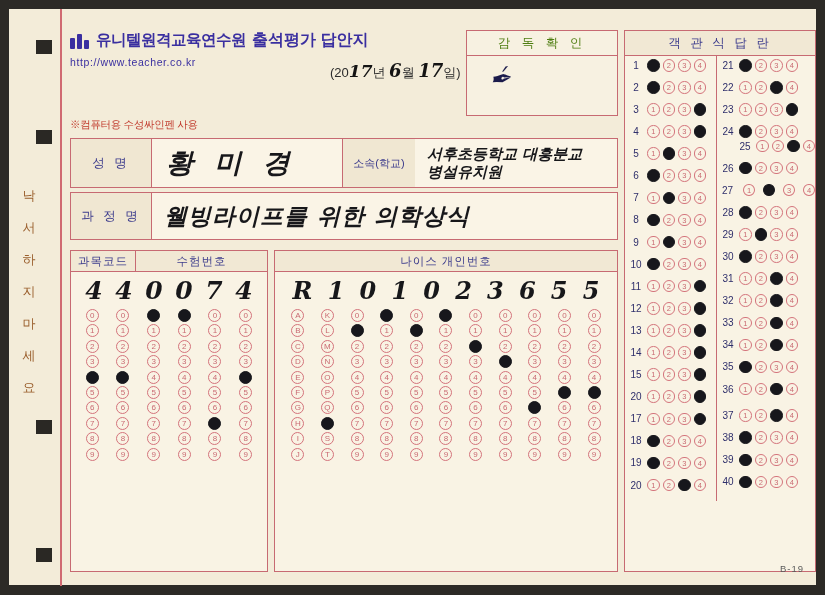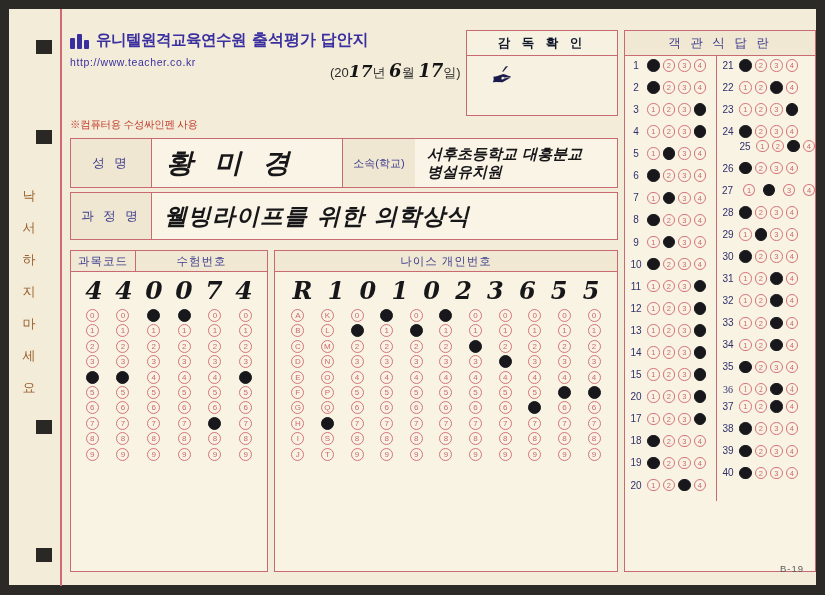--- a/index.html
+++ b/index.html
@@ -47,21 +47,21 @@
   .notice{position:absolute;left:8px;top:104px;color:#c0392b;font-size:10.5px;letter-spacing:-0.3px;}
 
   .date-line{position:absolute;left:268px;top:46px;font-size:13px;color:#2b2b2b;}
   .hand{
     color:#141414;font-weight:bold;font-style:italic;
     font-family:"DejaVu Serif", serif;
   }
 
   
   .sup-box{position:absolute;left:404px;top:16px;width:150px;height:84px;border:1.6px solid #c76a72;background:#f7f1e1;}
-  .sup-head{height:24px;border-bottom:1.2px solid #c76a72;display:flex;align-items:center;justify-content:center;color:#0f172a;font-size:12.5px;letter-spacing:4px;font-weight:bold;}
+  .sup-head{height:24px;border-bottom:1.2px solid #c76a72;display:flex;align-items:center;justify-content:center;color:#4d7c0f;font-size:12.5px;letter-spacing:4px;}
   .sup-body{height:58px;position:relative;}
   .sign{position:absolute;left:22px;top:8px;font-size:26px;color:#1b1b4b;transform:rotate(-8deg);font-family:"DejaVu Serif", serif;font-style:italic;}
 
   
   .row-box{position:absolute;border:1.6px solid #c76a72;background:#faf4e6;}
   .lbl{
     display:flex;align-items:center;justify-content:center;
     color:#3b3b8c;font-size:12.5px;letter-spacing:3px;
     background:#f0e7d2;height:100%;
   }
@@ -651,21 +651,21 @@
               <span class="bub f">3</span>
               <span class="bub">4</span>
             </div>
             <div class="ansrow" style="margin-bottom: 9.6px;">
               <span class="ansnum">35</span>
               <span class="bub f">1</span>
               <span class="bub">2</span>
               <span class="bub">3</span>
               <span class="bub">4</span>
             </div>
-            <div class="ansrow" style="margin-bottom: 5px; font-family: Liberation Serif, serif;">
+            <div class="ansrow" style="margin-bottom: 14px;">
               <span class="ansnum">36</span>
               <span class="bub">1</span>
               <span class="bub">2</span>
               <span class="bub f">3</span>
               <span class="bub">4</span>
             </div>
             <div class="ansrow" style="margin-bottom: 9.6px;">
               <span class="ansnum">37</span>
               <span class="bub">1</span>
               <span class="bub">2</span>

